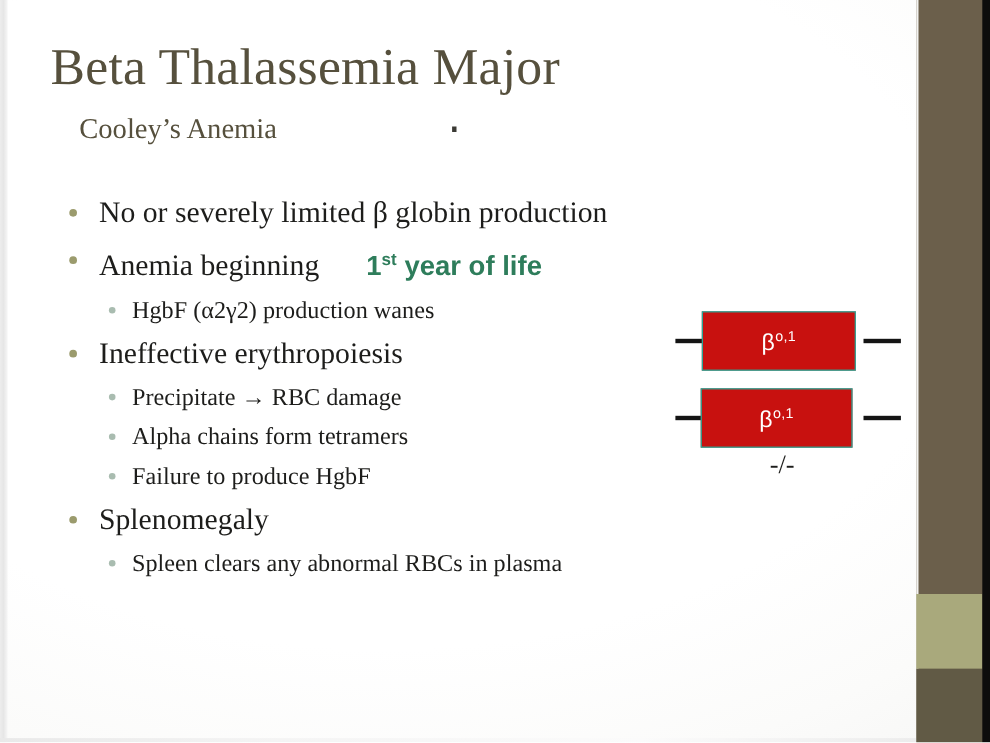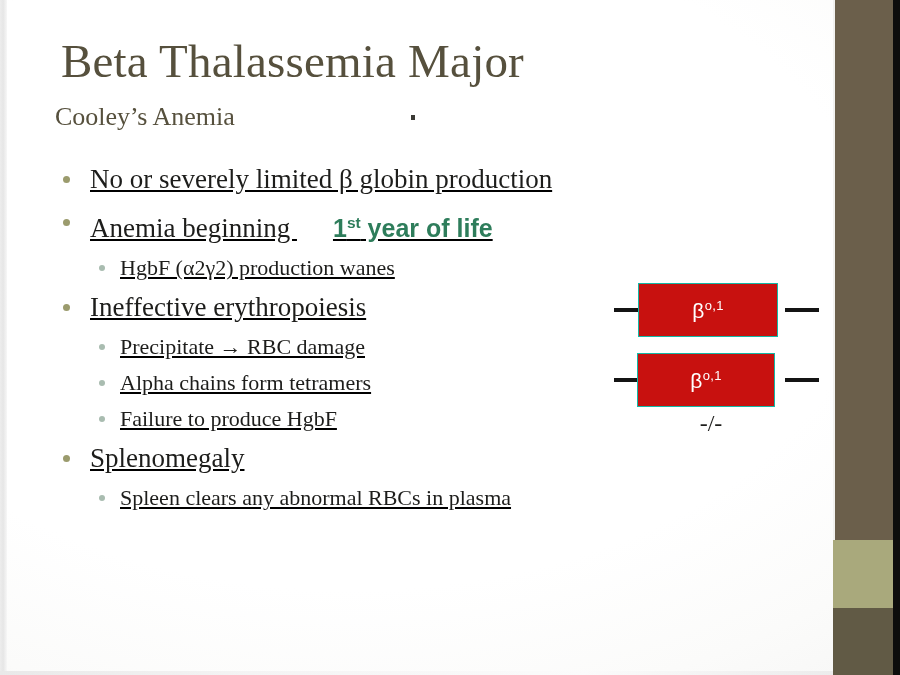--- a/index.html
+++ b/index.html
@@ -65,48 +65,47 @@
   .sidebar-left-hair {
     position: absolute;
     left: 0; top: 0;
     width: 2px; height: 675px;
     background: #f2f2f0;
   }
 
   
   .title {
     position: absolute;
-    left: 61px; top: 37px;
+    left: 46px; top: 37px;
     font-size: 47px;
     line-height: 1.04;
     color: #56503d;
     letter-spacing: 0.2px;
     white-space: nowrap;
   }
   .subtitle {
     position: absolute;
-    left: 55px; top: 103px;
+    left: 72px; top: 103px;
     font-size: 26px;
     line-height: 1.1;
     color: #56503d;
     white-space: nowrap;
   }
   .speck {
     position: absolute;
     left: 411px; top: 115px;
     width: 4px; height: 5px;
     background: #3b3a35;
   }
 
   
   .bullets {
     position: absolute;
-    left: 58px; top: 158px;
+    left: 58px; top: 172px;
     width: 620px;
-    text-decoration: underline;
   }
   .row {
     position: relative;
     display: block;
   }
   .l1 {
     padding-left: 32px;
     font-size: 27px;
     line-height: 43px;
     color: #1d1d1b;

